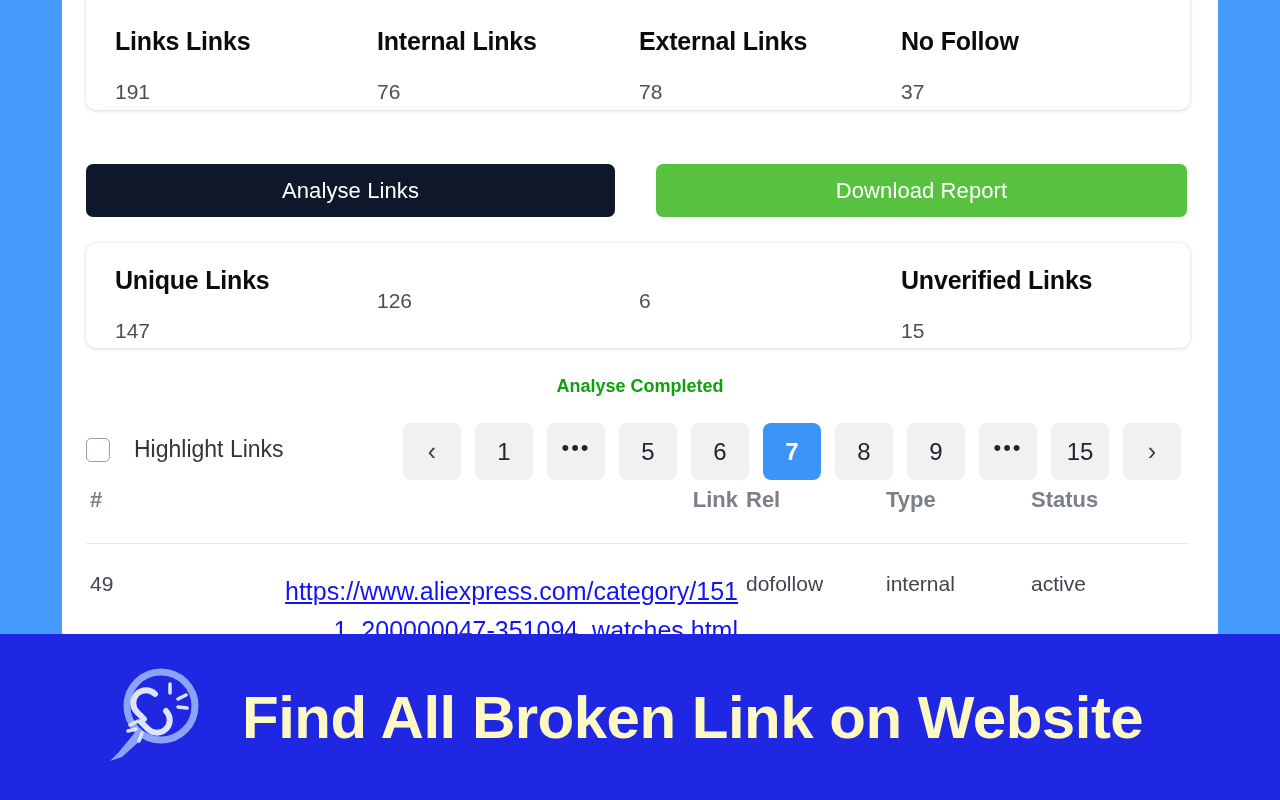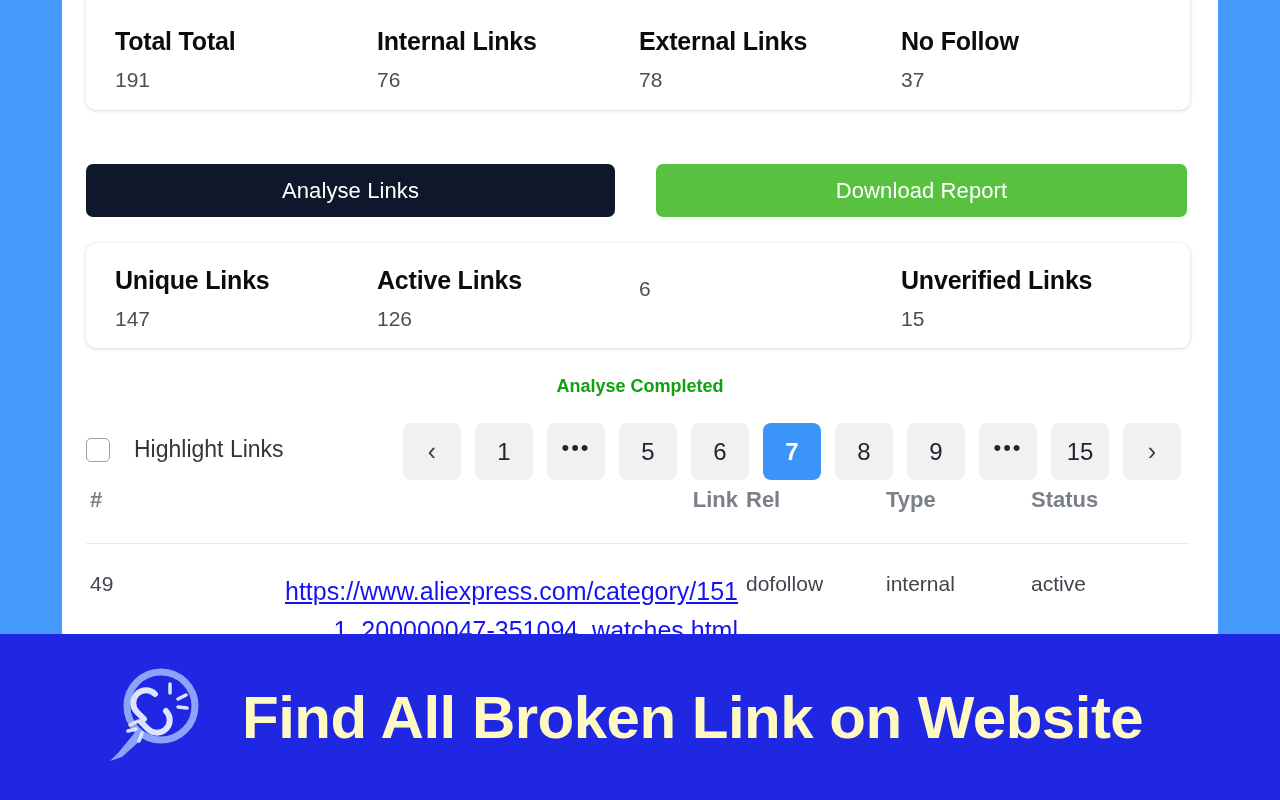--- a/index.html
+++ b/index.html
@@ -55,21 +55,21 @@
 
   .stat-label {
     font-size: 25px;
     font-weight: bold;
     color: #0b0c0e;
     letter-spacing: -0.2px;
     line-height: 30px;
     white-space: nowrap;
   }
   .stat-value {
-    margin-top: 12px;
+    margin-top: 24px;
     font-size: 21px;
     color: #4a4f57;
     line-height: 24px;
   }
 
   
   .action-btn {
     position: absolute;
     top: 164px;
     height: 53px;
@@ -221,21 +221,21 @@
 </style>
 </head>
 <body>
 
 <div id="screen">
 
   <div id="page">
 
     <div id="stat-card-1" class="stat-card">
       <div class="stat-cell">
-        <div class="stat-label">Total Total</div>
+        <div class="stat-label">Links Links</div>
         <div class="stat-value">191</div>
       </div>
       <div class="stat-cell">
         <div class="stat-label">Internal Links</div>
         <div class="stat-value">76</div>
       </div>
       <div class="stat-cell">
         <div class="stat-label">External Links</div>
         <div class="stat-value">78</div>
       </div>
@@ -247,21 +247,20 @@
 
     <button id="analyse-links-button" class="action-btn">Analyse Links</button>
     <button id="download-report-button" class="action-btn">Download Report</button>
 
     <div id="stat-card-2" class="stat-card">
       <div class="stat-cell">
         <div class="stat-label">Unique Links</div>
         <div class="stat-value">147</div>
       </div>
       <div class="stat-cell">
-        <div class="stat-label">Active Links</div>
         <div class="stat-value">126</div>
       </div>
       <div class="stat-cell">
         <div class="stat-value">6</div>
       </div>
       <div class="stat-cell">
         <div class="stat-label">Unverified Links</div>
         <div class="stat-value">15</div>
       </div>
     </div>

